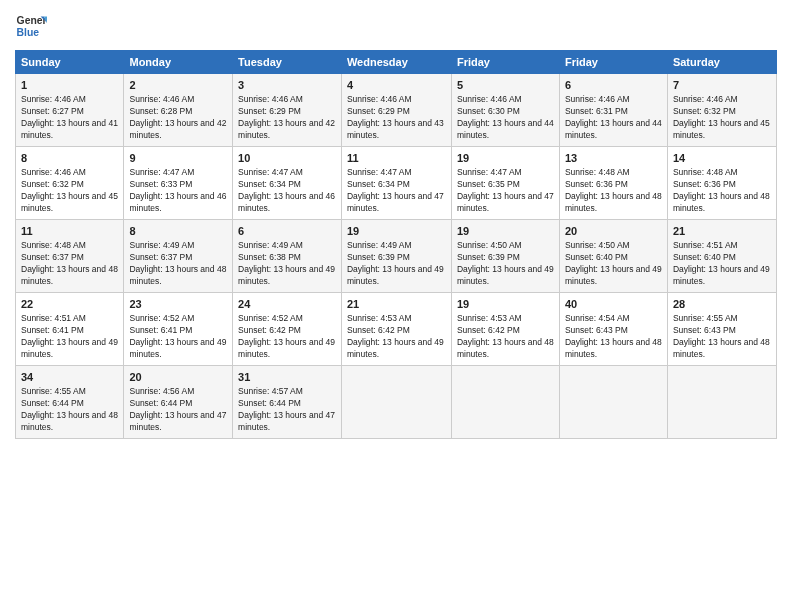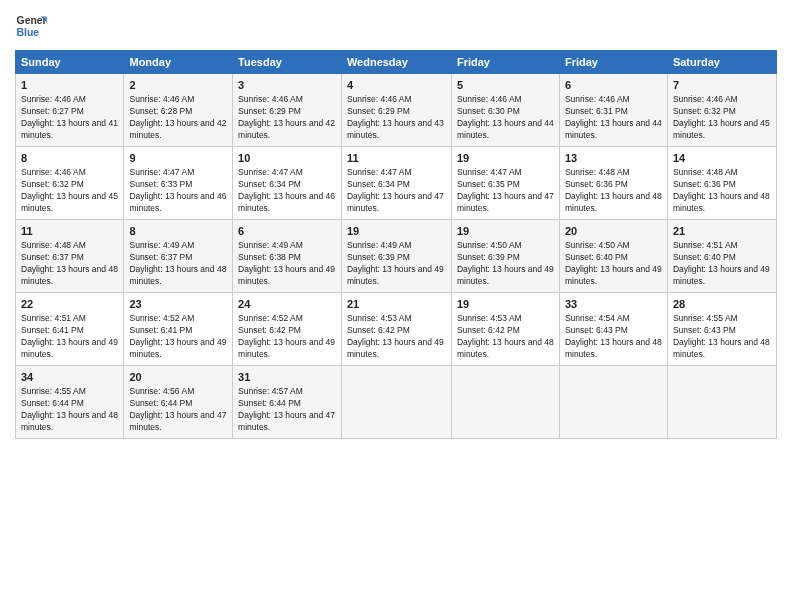--- a/index.html
+++ b/index.html
@@ -136,21 +136,21 @@
           <td><span class="day-num">19</span>Sunrise: 4:50 AM<br>Sunset: 6:39 PM<br>Daylight: 13 hours and 49 minutes.</td>
           <td><span class="day-num">20</span>Sunrise: 4:50 AM<br>Sunset: 6:40 PM<br>Daylight: 13 hours and 49 minutes.</td>
           <td><span class="day-num">21</span>Sunrise: 4:51 AM<br>Sunset: 6:40 PM<br>Daylight: 13 hours and 49 minutes.</td>
         </tr>
         <tr>
           <td><span class="day-num">22</span>Sunrise: 4:51 AM<br>Sunset: 6:41 PM<br>Daylight: 13 hours and 49 minutes.</td>
           <td><span class="day-num">23</span>Sunrise: 4:52 AM<br>Sunset: 6:41 PM<br>Daylight: 13 hours and 49 minutes.</td>
           <td><span class="day-num">24</span>Sunrise: 4:52 AM<br>Sunset: 6:42 PM<br>Daylight: 13 hours and 49 minutes.</td>
           <td><span class="day-num">21</span>Sunrise: 4:53 AM<br>Sunset: 6:42 PM<br>Daylight: 13 hours and 49 minutes.</td>
           <td><span class="day-num">19</span>Sunrise: 4:53 AM<br>Sunset: 6:42 PM<br>Daylight: 13 hours and 48 minutes.</td>
-          <td><span class="day-num">33</span>Sunrise: 4:54 AM<br>Sunset: 6:43 PM<br>Daylight: 13 hours and 48 minutes.</td>
+          <td><span class="day-num">40</span>Sunrise: 4:54 AM<br>Sunset: 6:43 PM<br>Daylight: 13 hours and 48 minutes.</td>
           <td><span class="day-num">28</span>Sunrise: 4:55 AM<br>Sunset: 6:43 PM<br>Daylight: 13 hours and 48 minutes.</td>
         </tr>
         <tr>
           <td><span class="day-num">34</span>Sunrise: 4:55 AM<br>Sunset: 6:44 PM<br>Daylight: 13 hours and 48 minutes.</td>
           <td><span class="day-num">20</span>Sunrise: 4:56 AM<br>Sunset: 6:44 PM<br>Daylight: 13 hours and 47 minutes.</td>
           <td><span class="day-num">31</span>Sunrise: 4:57 AM<br>Sunset: 6:44 PM<br>Daylight: 13 hours and 47 minutes.</td>
           <td></td>
           <td></td>
           <td></td>
           <td></td>

